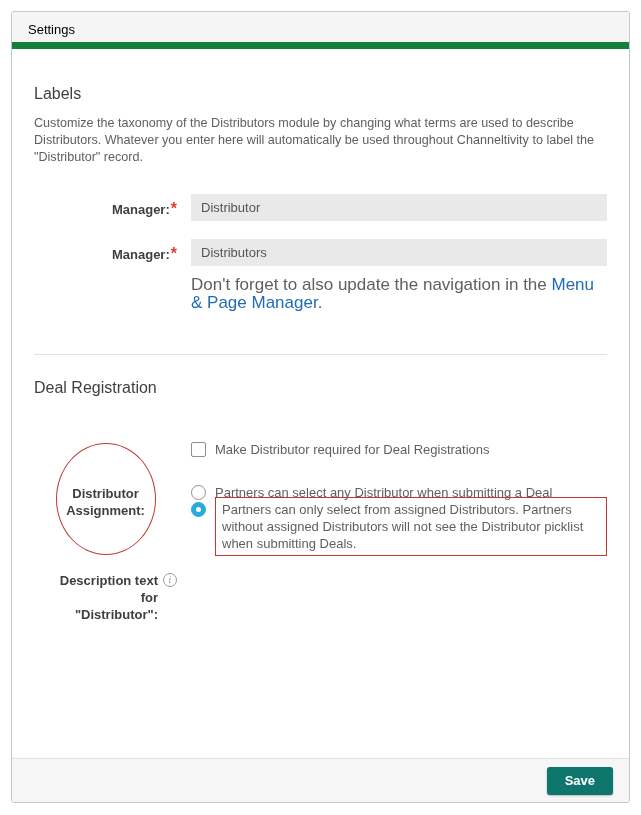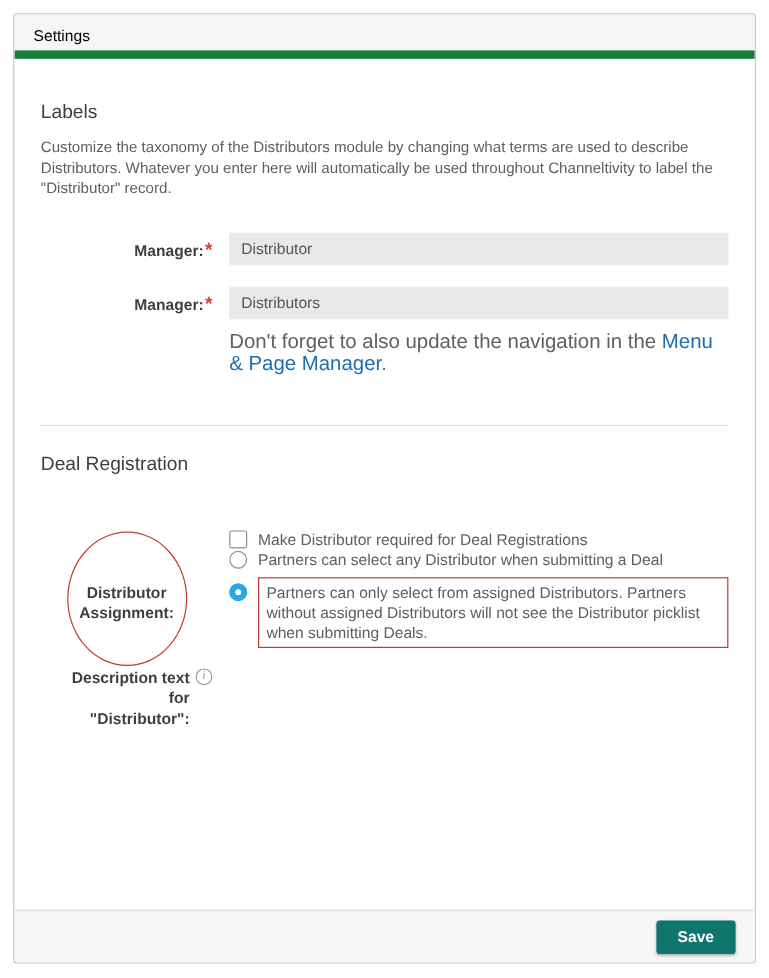--- a/index.html
+++ b/index.html
@@ -76,22 +76,22 @@
   .assignment-label { display: inline-block; width: 84px; line-height: 17px; }
   .annotation-circle {
     position: absolute;
     left: 22px; top: 2px;
     width: 100px; height: 112px;
     border: 1.5px solid #bf3a33;
     border-radius: 50%;
     pointer-events: none;
   }
   .option-row { display: flex; align-items: flex-start; }
-  .mb-lg { }
-  .mb-sm { margin-bottom: 10px; }
+  .mb-lg { margin-bottom: 26px; }
+  .mb-sm { }
   .checkbox {
     width: 15px; height: 15px; flex: none; margin-top: 1px;
     border: 1px solid #8f8f8f; border-radius: 2px; background: #fff;
     cursor: pointer;
   }
   .radio {
     width: 15px; height: 15px; flex: none; margin-top: 1px;
     border: 1px solid #8f8f8f; border-radius: 50%; background: #fff;
     position: relative; cursor: pointer;
   }

